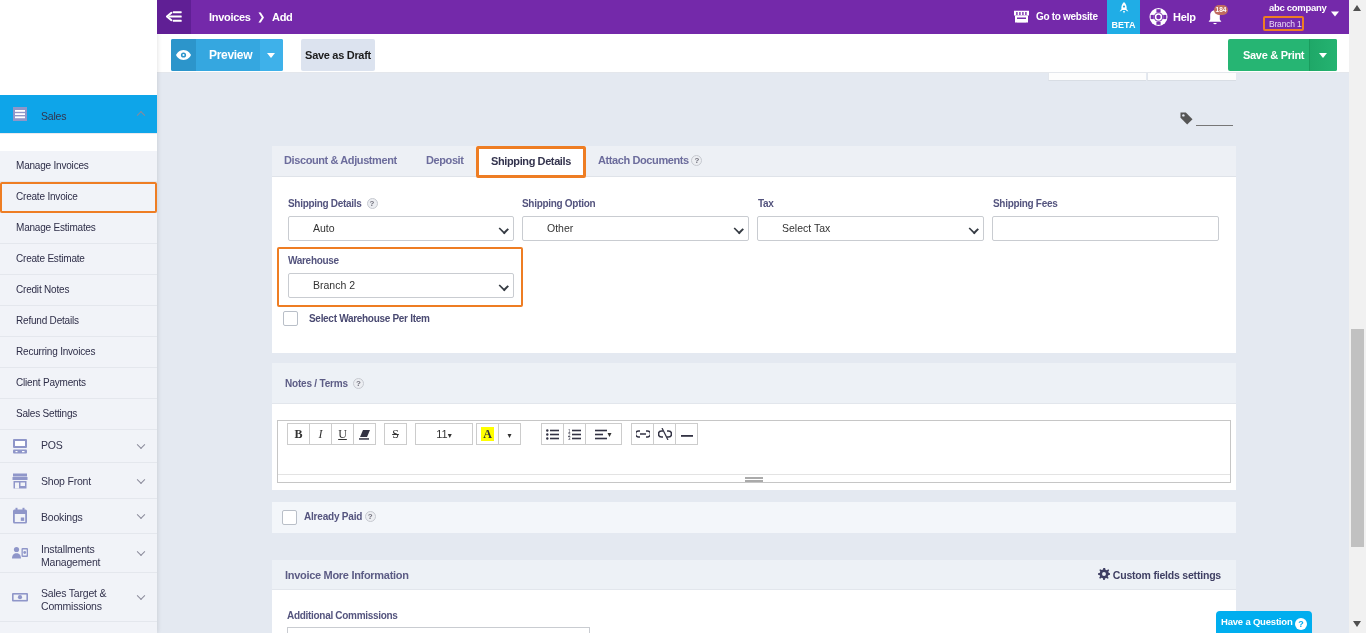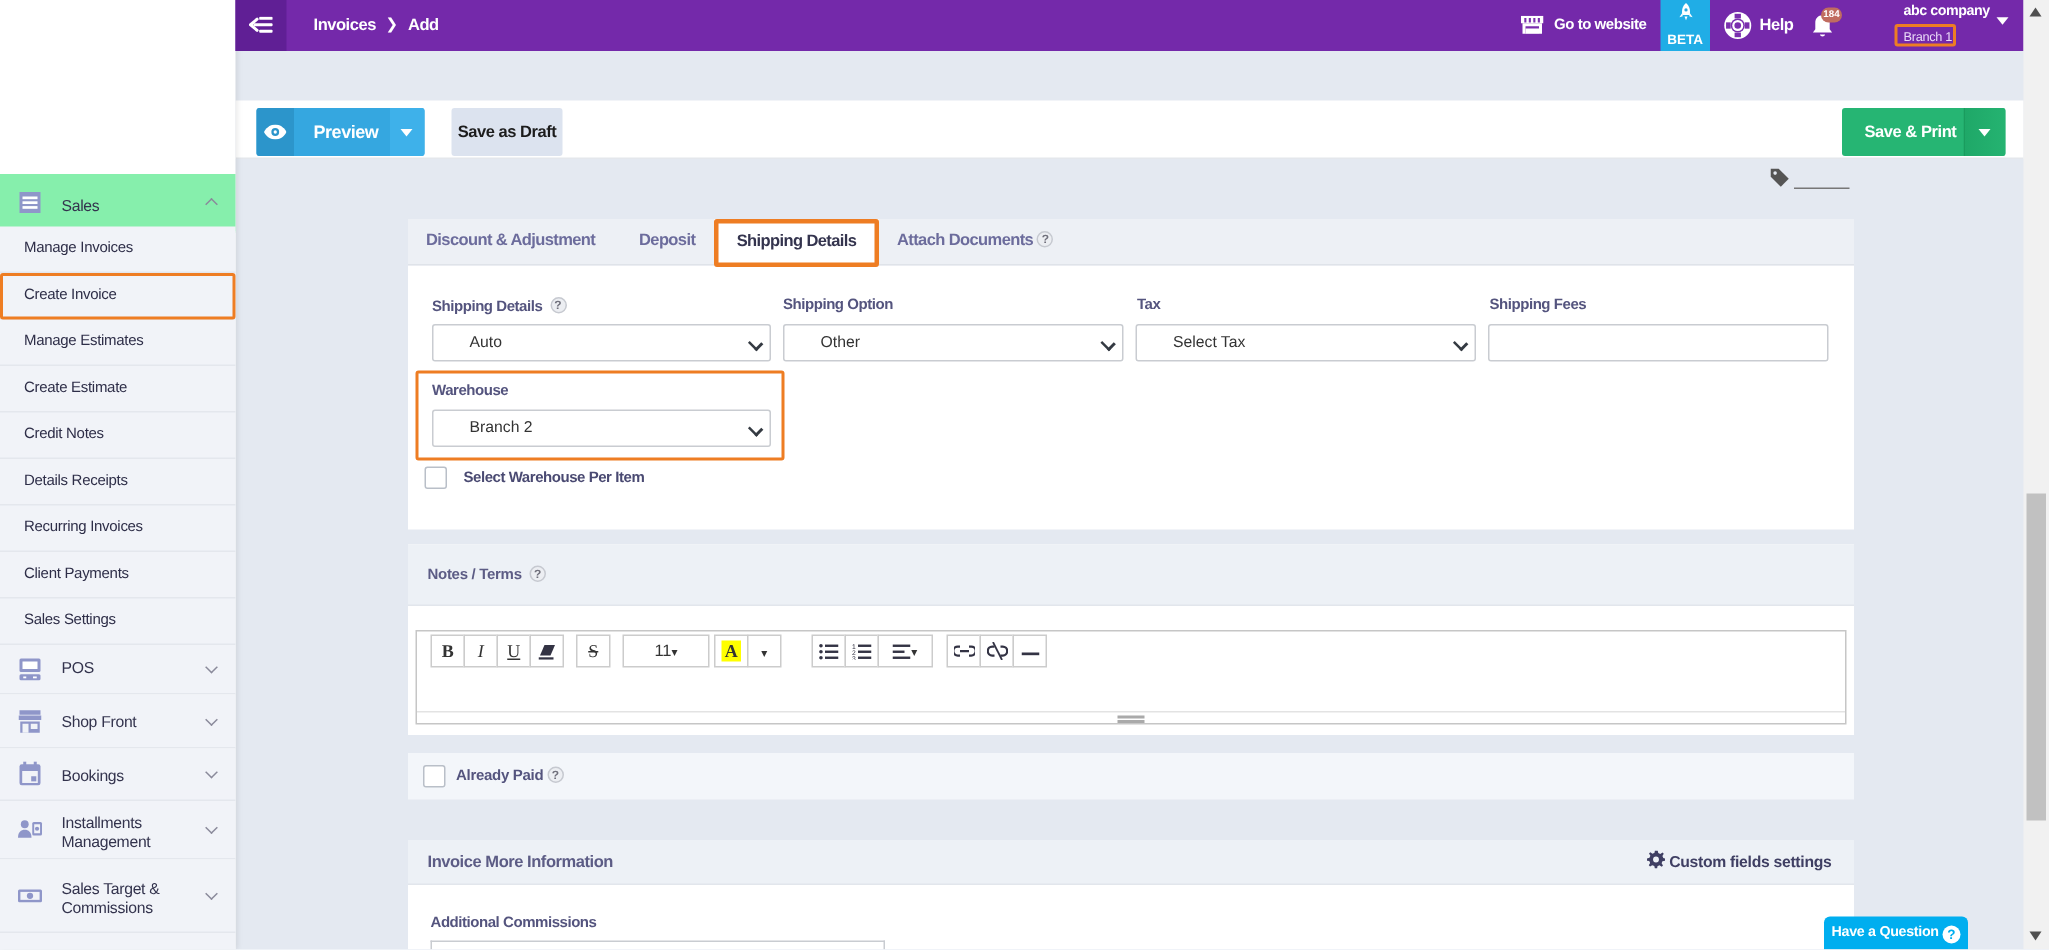--- a/index.html
+++ b/index.html
@@ -16,21 +16,21 @@
 .chev.up { transform:translateY(-30%) rotate(-135deg); }
 .submenu { position:absolute; left:0; top:151px; width:157px; background:#f1f3f8; }
 .subitem { position:relative; width:157px; height:31px; border-bottom:1px solid #e4e7ed; font-size:10px; letter-spacing:-0.2px; color:#2e2e48; line-height:30px; padding-left:16px; }
 .low { background:#f1f3f8 !important; border-bottom:1px solid #e4e7ed; }
 
 #topbar { left:157px; top:0; width:1192px; height:34px; background:#7429aa; z-index:6; }
 #tb-left { position:absolute; left:0; top:0; width:34px; height:34px; background:#601f95; }
 .crumb { position:absolute; top:0; height:34px; line-height:34px; color:#fff; font-weight:bold; font-size:11px; letter-spacing:-0.3px; white-space:nowrap; }
 .tb-ic { position:absolute; top:50%; transform:translateY(-50%); }
 
-#toolbar { left:157px; top:34px; width:1192px; height:39px; background:#fff; border-bottom:1px solid #e4e7ec; z-index:4;margin-top:33px; }
+#toolbar { left:157px; top:34px; width:1192px; height:39px; background:#fff; border-bottom:1px solid #e4e7ec; z-index:4; }
 .btn { position:absolute; top:5px; height:32px; border-radius:2px; font-weight:bold; font-size:10.5px; letter-spacing:-0.3px; white-space:nowrap; }
 
 .card { position:absolute; left:272px; width:964px; background:#fff; }
 .cardhead { background:#edf1f6; border-bottom:1px solid #e2e6ec; font-weight:bold; font-size:10px; letter-spacing:-0.2px; color:#5c5c85; }
 label.f { display:block; font-weight:bold; font-size:10px; letter-spacing:-0.3px; color:#54547e; white-space:nowrap; }
 .sel { position:absolute; height:25px; background:#fff; border:1px solid #c9ccd1; border-radius:2px; font-size:10.5px; color:#333; line-height:23px; padding-left:24px; }
 .sch { position:absolute; right:6px; top:8px; width:7.5px; height:7.5px; border-right:2.2px solid #343a42; border-bottom:2.2px solid #343a42; transform:rotate(45deg) scale(1,0.82); }
 .qmark { display:inline-block; width:11px; height:11px; border-radius:50%; background:#eceef2; border:1px solid #c6c9d0; color:#70707c; font-size:8px; line-height:9px; text-align:center; font-weight:bold; vertical-align:1px; letter-spacing:0; }
 .cb { position:absolute; width:15px; height:15px; background:#fff; border:1px solid #b9bfc8; border-radius:2px; }
 .orange { position:absolute; border:3px solid #ee7d23; border-radius:2px; z-index:9; pointer-events:none; }
@@ -131,37 +131,37 @@
   <div class="abs" style="left:1048px;top:73px;width:98px;height:8px;background:#fdfdfd;border-bottom:1px solid #d8dde4;border-left:1px solid #e2e6ec;z-index:1;"></div>
   <div class="abs" style="left:1147px;top:73px;width:89px;height:8px;background:#fdfdfd;border-bottom:1px solid #d8dde4;border-left:1px solid #e2e6ec;z-index:1;"></div>
 
   <svg class="abs" width="13" height="13" viewBox="0 0 13 13" style="left:1180px;top:112px;">
     <path d="M5.8 0.5 L12.5 7.2 L7.2 12.5 L0.5 5.8 L0.5 0.5 Z" fill="#555"></path>
     <circle cx="3.4" cy="3.4" r="1.2" fill="#e4e9f1"></circle>
   </svg>
   <div class="abs" style="left:1196px;top:125px;width:37px;height:1px;background:#777;"></div>
 
   <div class="abs" id="sidebar">
-    <div class="side-top" style="top:116px;height:39px;background:#86efac;">
+    <div class="side-top" style="top:95px;height:39px;background:#0ea5e9;">
       <svg class="ic" viewBox="0 0 18 18">
           <path d="M2 2 L16 2 L16 16 L2 16 Z" fill="#8f96c9"></path>
           <rect x="4" y="5" width="10" height="1.8" fill="#fff"></rect>
           <rect x="4" y="8.2" width="10" height="1.8" fill="#fff"></rect>
           <rect x="4" y="11.4" width="10" height="1.8" fill="#fff"></rect>
         </svg>
       <div class="txt" style="margin-top:3px;">Sales</div>
       <div class="chev up"></div>
     </div>
     <div class="submenu">
       <div class="subitem">Manage Invoices</div>
       <div class="subitem">Create Invoice</div>
       <div class="subitem">Manage Estimates</div>
       <div class="subitem">Create Estimate</div>
       <div class="subitem">Credit Notes</div>
-      <div class="subitem">Details Receipts</div>
+      <div class="subitem">Refund Details</div>
       <div class="subitem">Recurring Invoices</div>
       <div class="subitem">Client Payments</div>
       <div class="subitem">Sales Settings</div>
     </div>
     <div class="side-top low" style="top:430px;height:33px;">
       <svg class="ic" viewBox="0 0 18 18">
           <rect x="2" y="2" width="14" height="9" rx="1" fill="#8f96c9"></rect>
           <rect x="4" y="4" width="10" height="5" fill="#fff"></rect>
           <rect x="2" y="12.5" width="14" height="4" rx="1" fill="#8f96c9"></rect>
           <rect x="4.5" y="14" width="2" height="1.2" fill="#fff"></rect>

